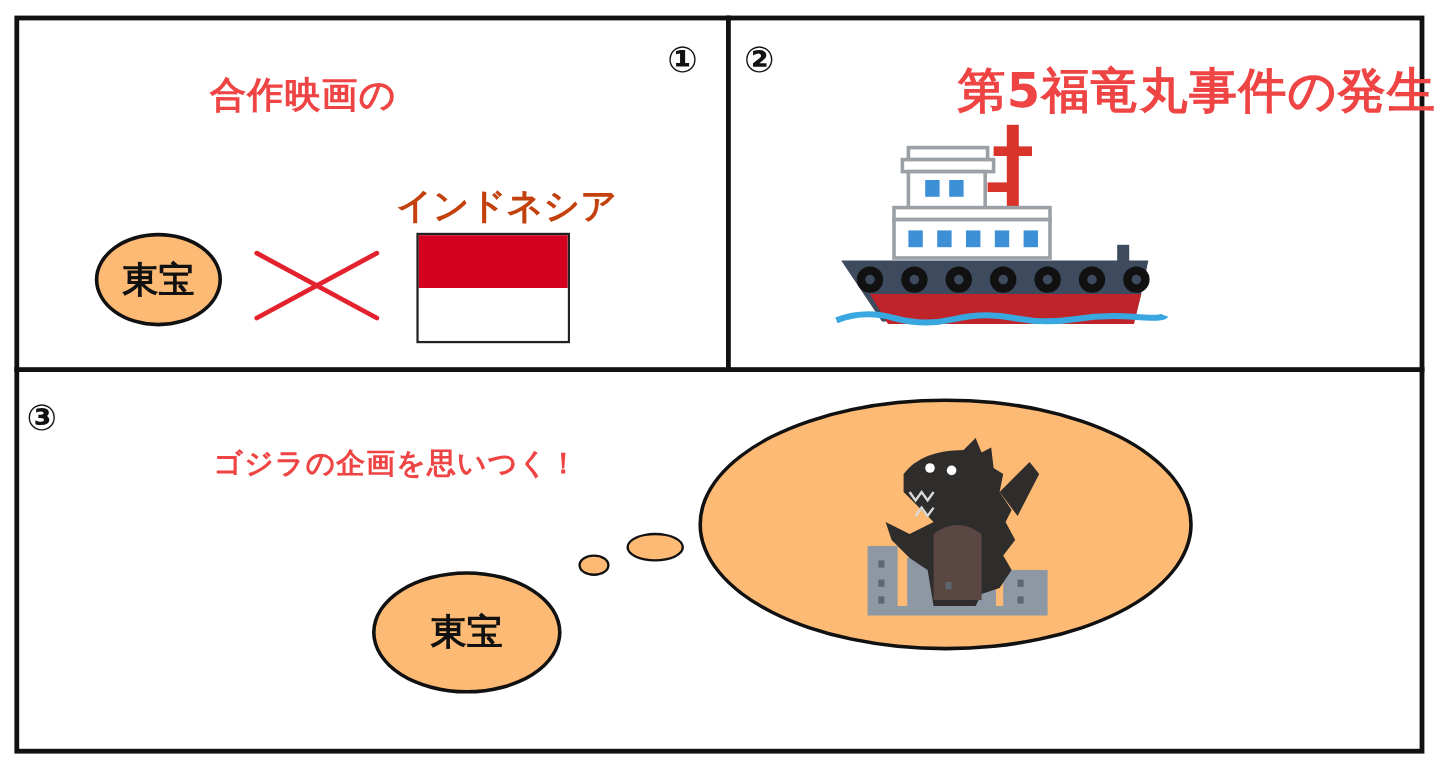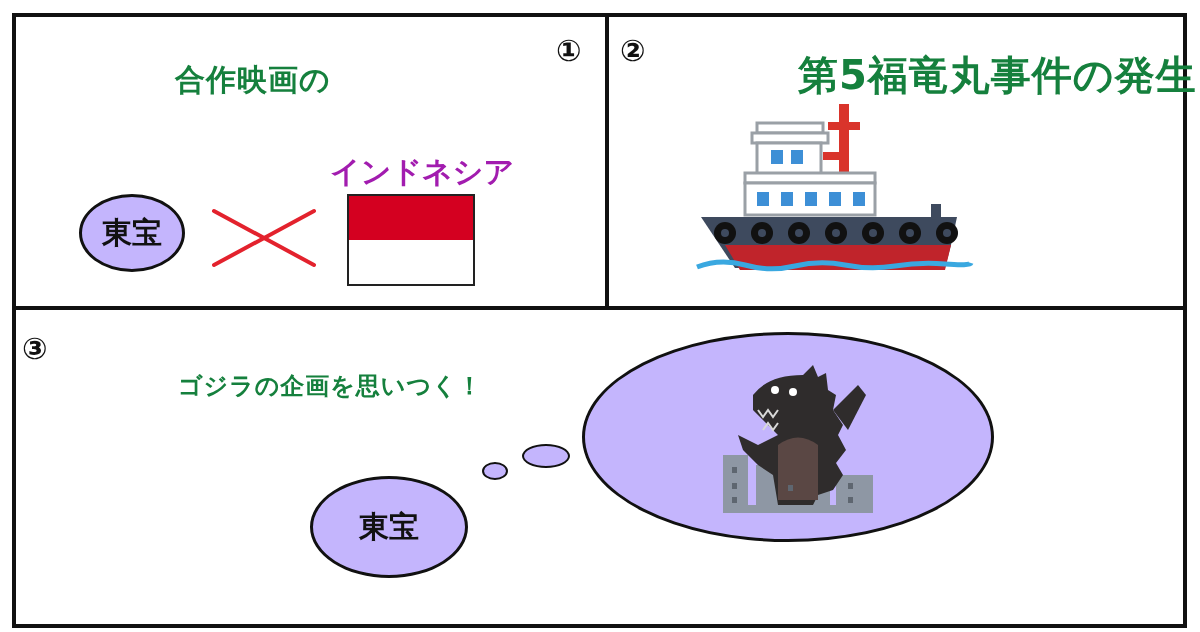--- a/index.html
+++ b/index.html
@@ -1,23 +1,23 @@
 <!DOCTYPE html>
 <html><head>
 <meta charset="utf-8">
 <style>
   html,body{margin:0;padding:0;background:#fff;}
   body{width:1200px;height:632px;position:relative;overflow:hidden;font-family:"DejaVu Sans",sans-serif;}
   .frame{position:absolute;left:12px;top:13px;width:1167px;height:607px;border:4px solid #111;box-sizing:content-box;}
   .vdiv{position:absolute;left:605px;top:13px;width:4px;height:296px;background:#111;}
   .hdiv{position:absolute;left:12px;top:306px;width:1175px;height:4px;background:#111;}
   .num{position:absolute;font-weight:900;font-size:30px;color:#111;line-height:1;}
-  .red{color:#15803d;font-weight:900;position:absolute;white-space:nowrap;letter-spacing:1px;}
-  .black{color:#a21caf;font-weight:900;position:absolute;white-space:nowrap;}
-  .oval{position:absolute;border:3px solid #111;border-radius:50%;background:#c4b5fd;box-sizing:border-box;display:flex;align-items:center;justify-content:center;}
+  .red{color:#ef4444;font-weight:900;position:absolute;white-space:nowrap;letter-spacing:1px;}
+  .black{color:#c2410c;font-weight:900;position:absolute;white-space:nowrap;}
+  .oval{position:absolute;border:3px solid #111;border-radius:50%;background:#fdba74;box-sizing:border-box;display:flex;align-items:center;justify-content:center;}
   .oval span{font-weight:900;font-size:30px;color:#111;}
   svg{position:absolute;}
 </style>
 </head>
 <body>
 
 <div class="frame"></div>
 <div class="vdiv"></div>
 <div class="hdiv"></div>
 

